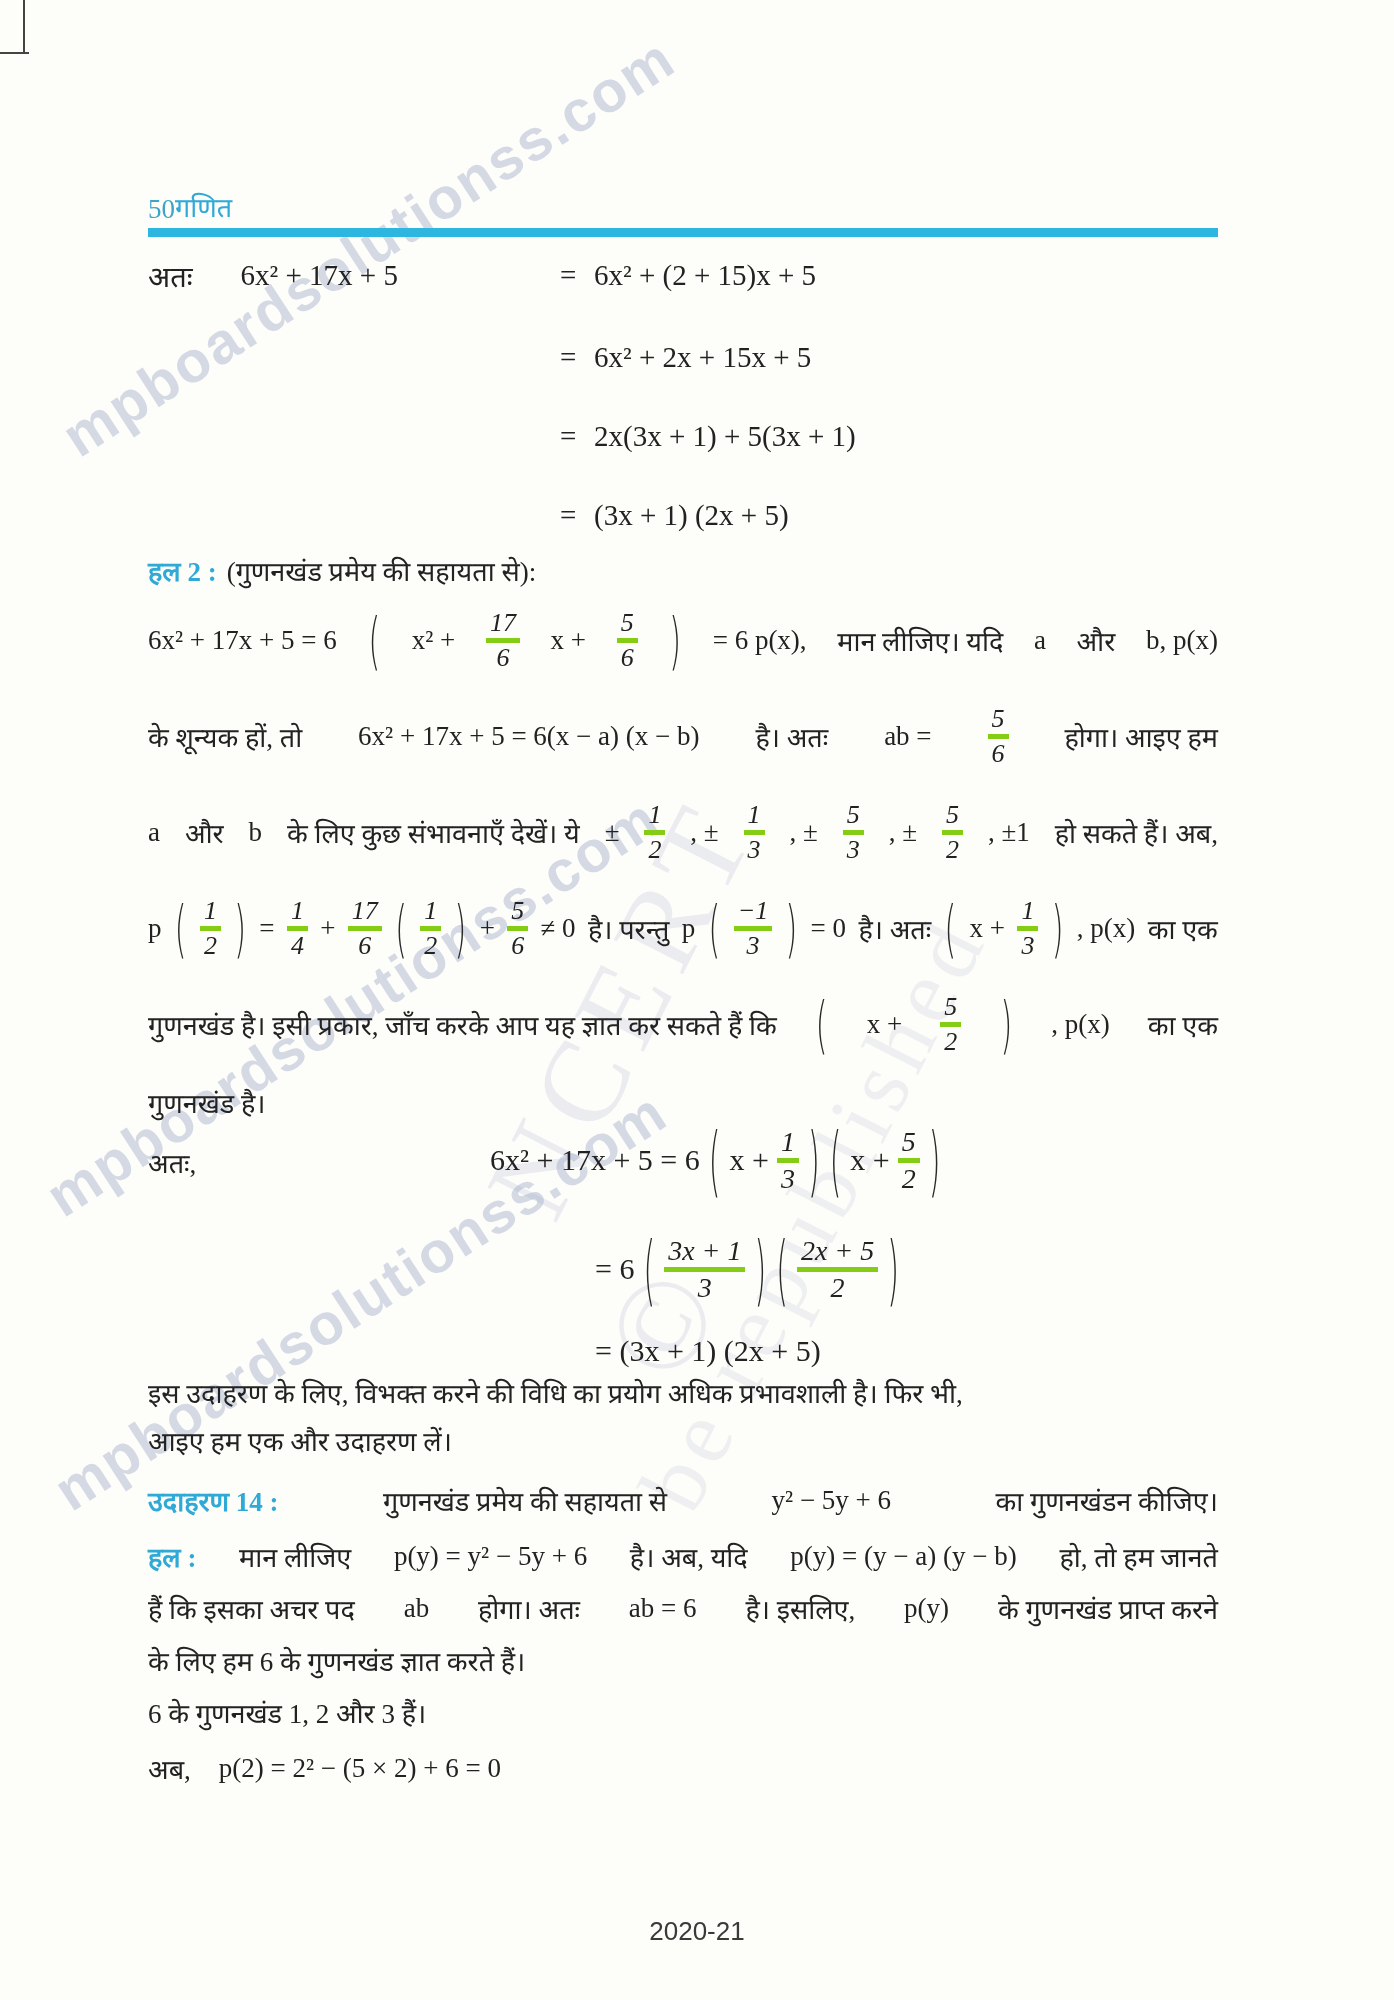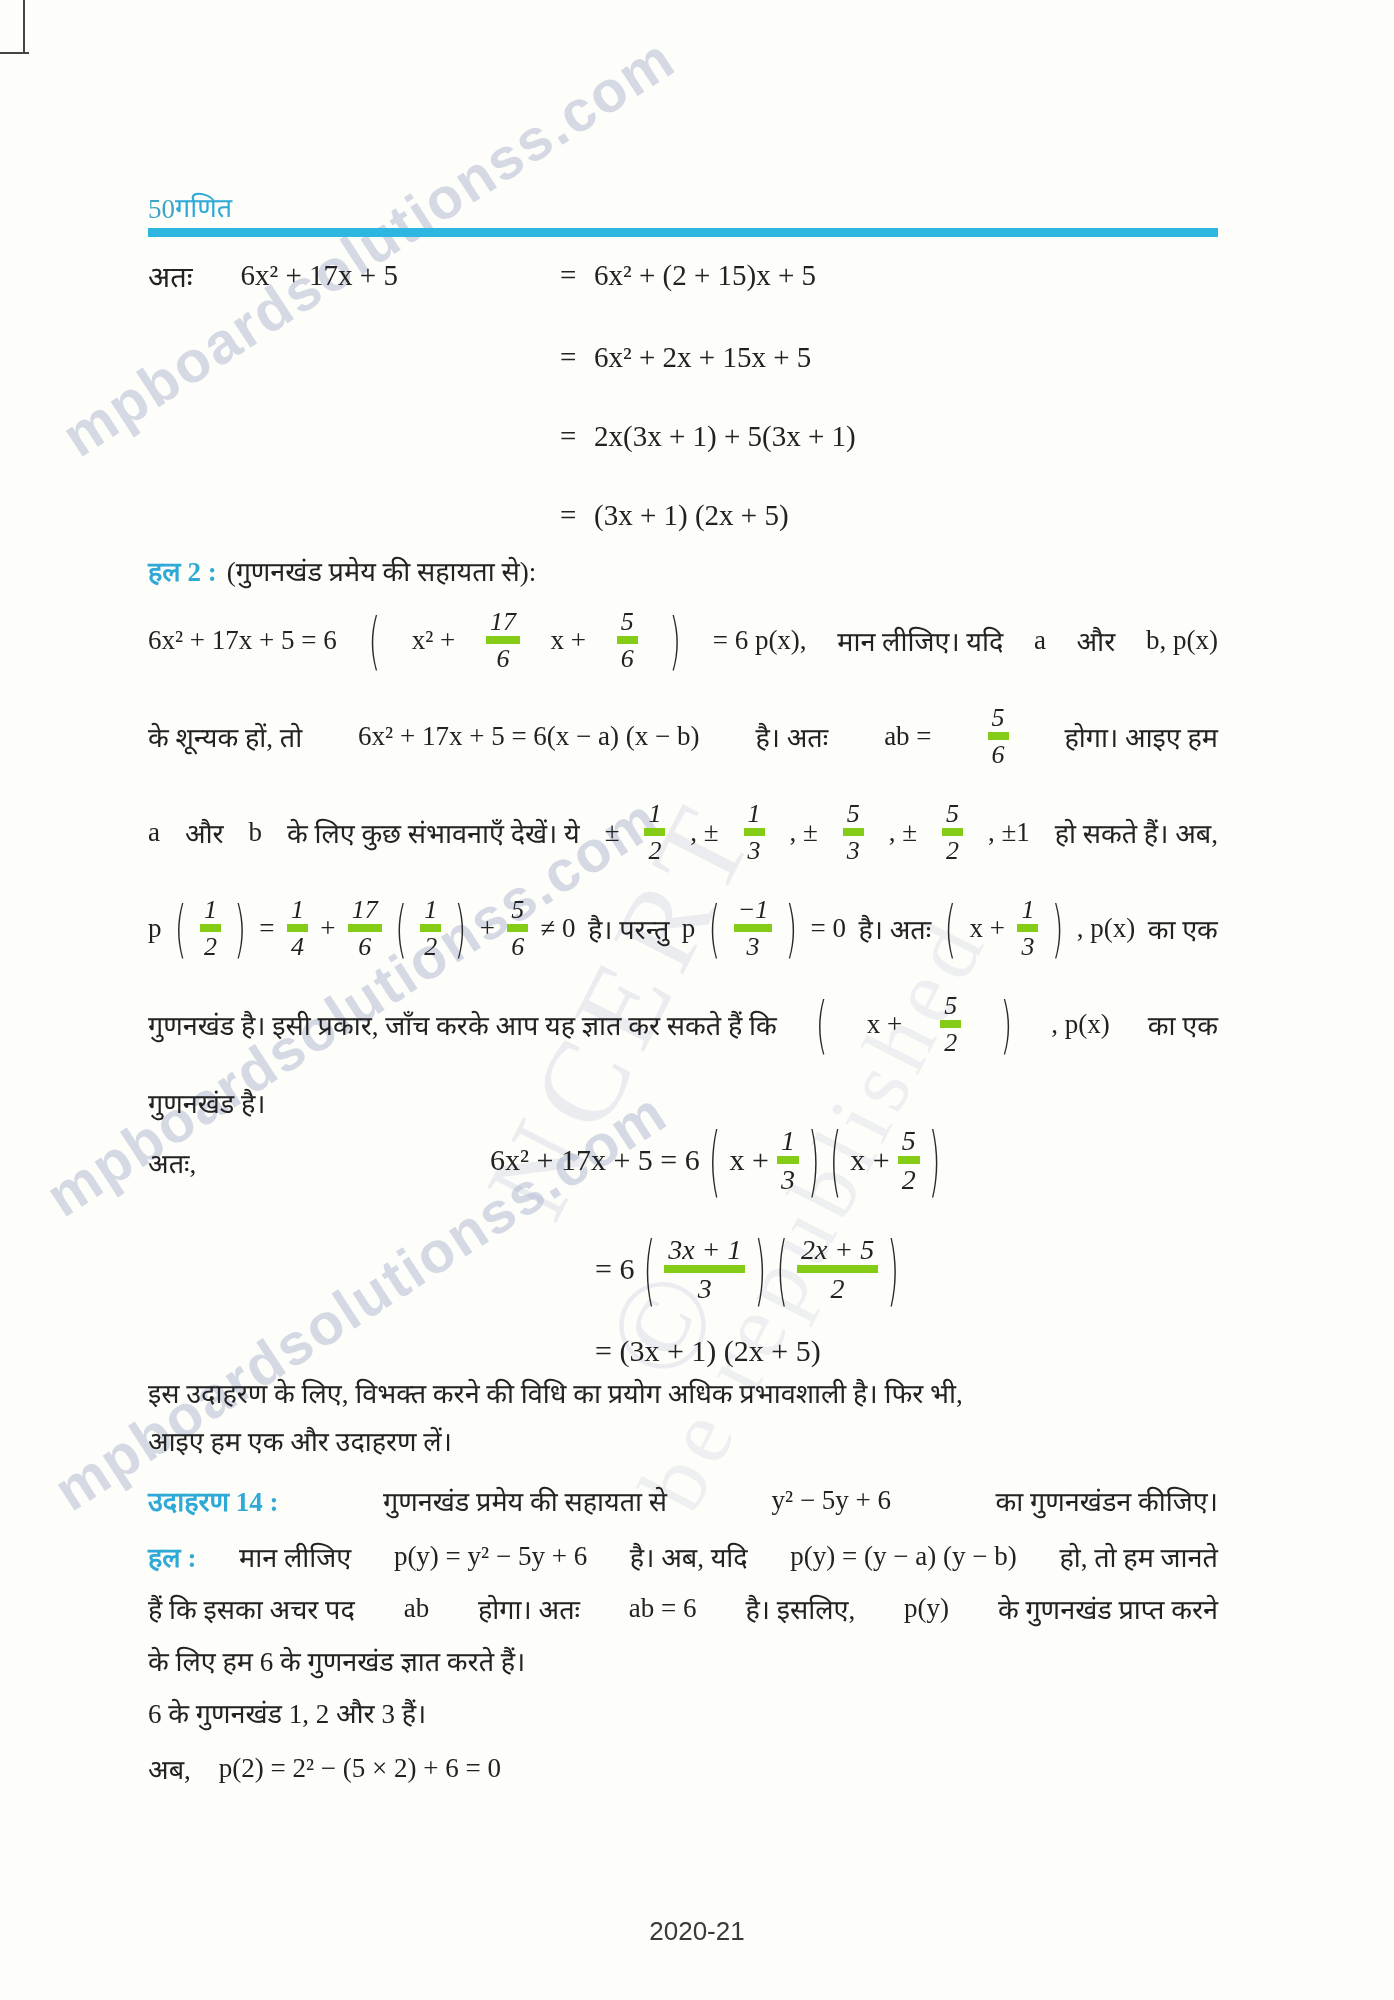--- a/index.html
+++ b/index.html
@@ -36,21 +36,21 @@
   .lead { color:#2fa9d6; font-weight:bold; white-space:nowrap; }
   .line { display:flex; align-items:center; gap:10px; }
   .fill { justify-content:space-between; }
   
   .eqgrid { position:absolute; top:256px; display:grid; grid-template-columns:412px 34px auto;
             row-gap:46px; font-size:29px; align-items:center; }
   .eqlhs  { display:flex; gap:48px; align-items:center; }
   
   .frac { display:inline-flex; flex-direction:column; align-items:center;
           vertical-align:middle; line-height:1.12; font-size:26px; font-style:italic; }
-  .frac .num { padding:0 4px; border-bottom:8px solid #84cc16;text-align:center; }
+  .frac .num { padding:0 4px; border-bottom:5px solid #84cc16;text-align:center; }
   .frac .den { padding:0 4px; }
   
   .bp  { display:inline-block; transform:scaleY(2.05); font-size:30px; font-weight:300;
          font-family:"DejaVu Sans", sans-serif; color:#2a2a2a; margin:0 1px; }
   .bp2 { transform:scaleY(2.55); }
   
   #sol2   { top:552px; }
   #p1l1   { top:592px;  height:96px; }
   #p1l2   { top:688px;  height:96px; }
   #p1l3   { top:784px;  height:96px; }

